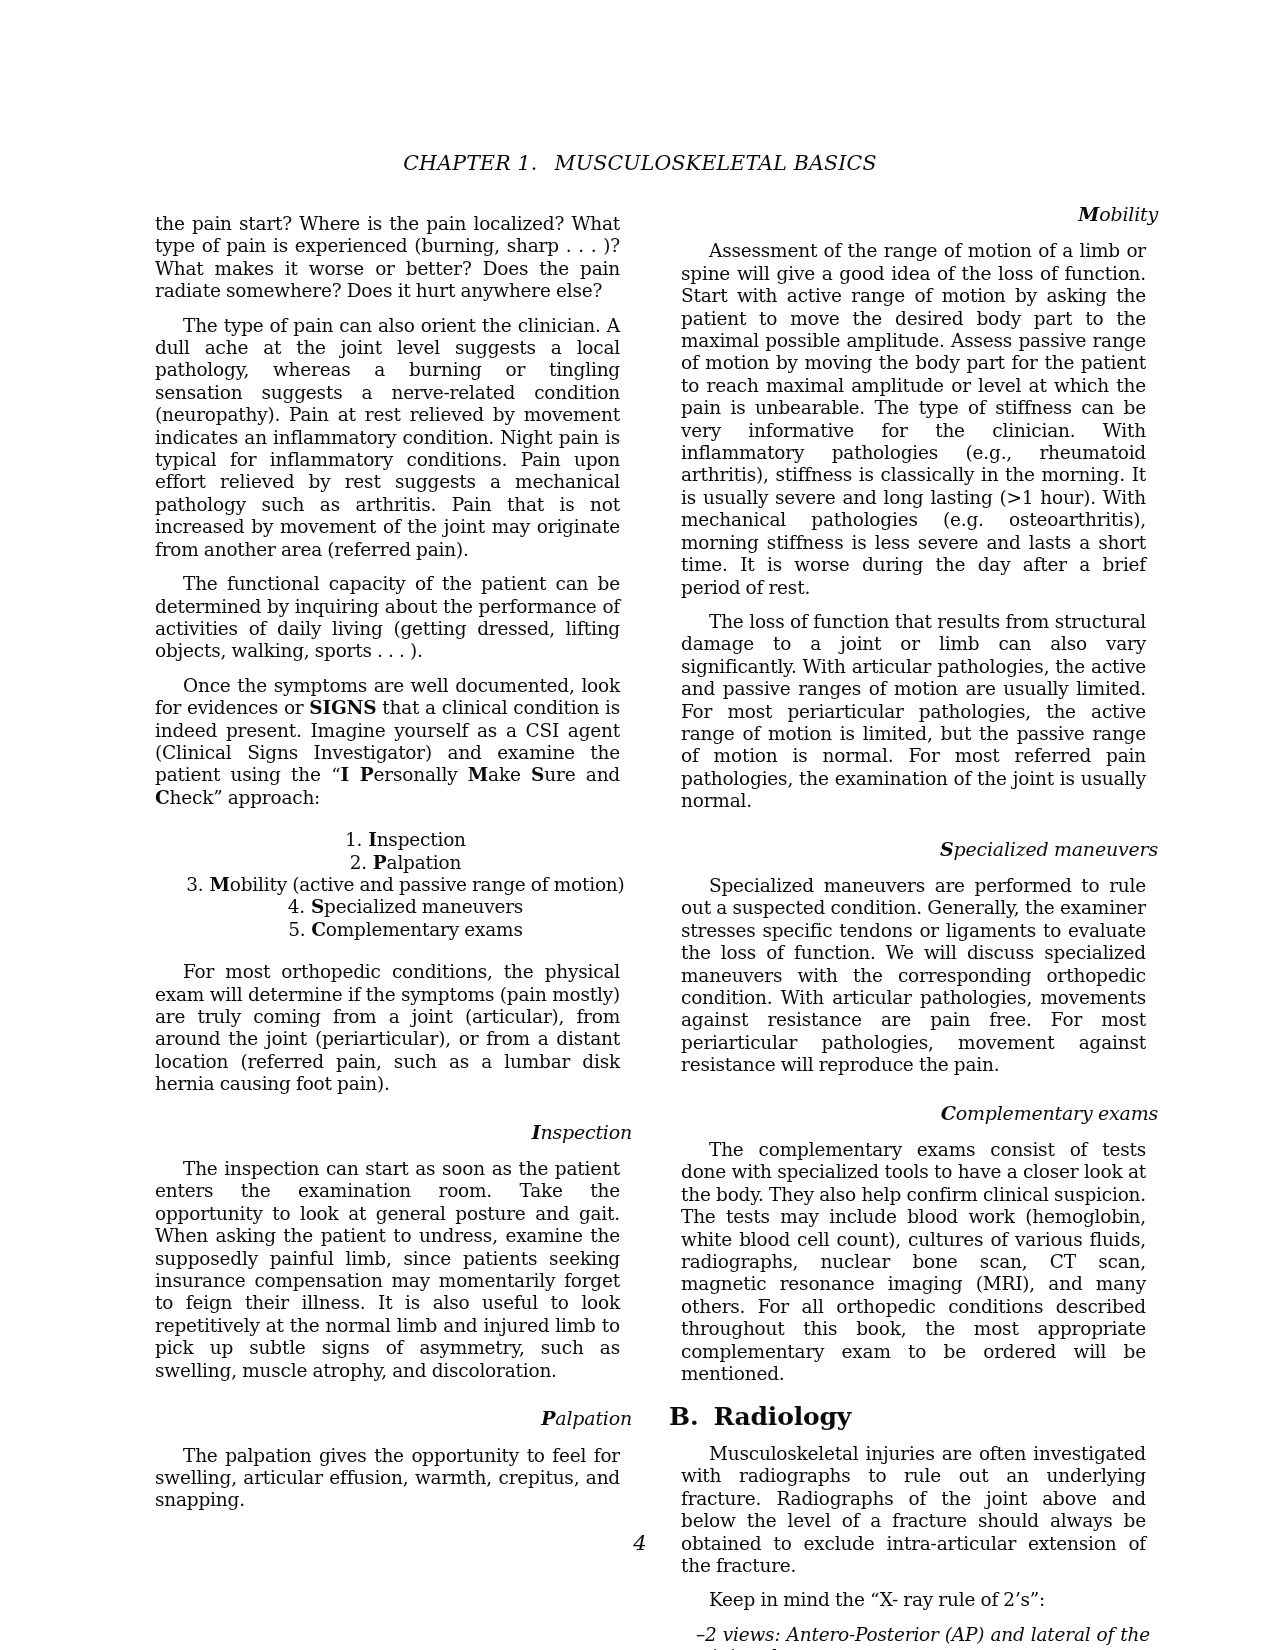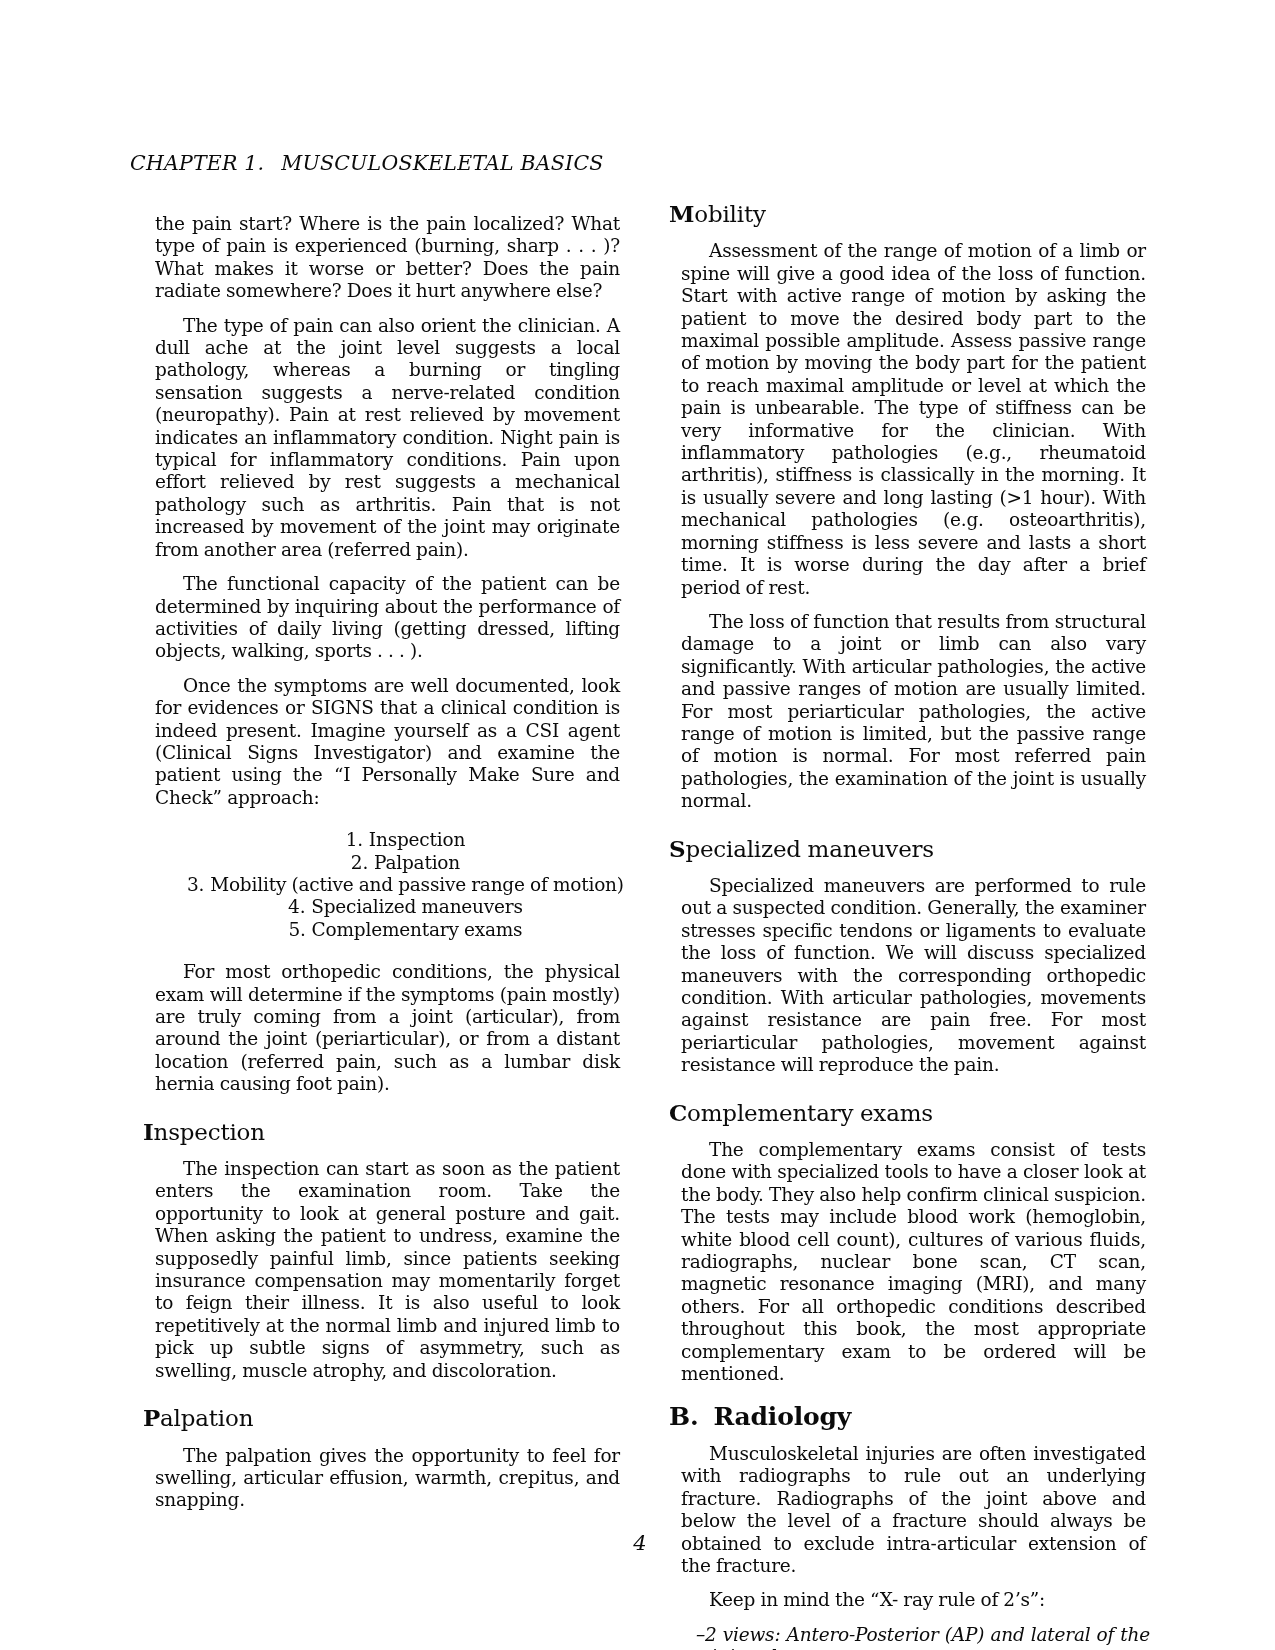--- a/index.html
+++ b/index.html
@@ -7,46 +7,46 @@
     width: 1275px; height: 1650px;
     background: #ffffff;
     color: #0b0b0b;
     font-family: "DejaVu Serif", "Liberation Serif", serif;
     position: relative;
   }
   .page { position: absolute; inset: 0; overflow: hidden; }
 
   .running-header {
     position: absolute; top: 151px; left: 130px; width: 1020px;
-    font-style: italic; font-size: 20.5px;
+    text-align: center; font-style: italic; font-size: 20.5px;
     white-space: nowrap; letter-spacing: 0.2px;
   }
   .running-header .gap { display: inline-block; margin-left: 17px; }
 
   .col {
     position: absolute; top: 201px; width: 489px;
     font-size: 18.5px; line-height: 22.4px;
     text-align: justify;
     letter-spacing: -0.2px; word-spacing: -0.4px;
     -webkit-hyphens: auto; hyphens: auto;
   }
   .col-left  { left: 143px; }
   .col-right { left: 669px; }
 
   p { margin: 12px; text-indent: 28px; }
   p.noindent { text-indent: 0; }
-  b { font-weight: normal; }
+  b { font-weight: bold; }
 
   .h-sub {
     font-size: 20px; font-weight: bold; font-style: normal;
     margin: 24px 0 16px; text-align: left; text-indent: 0;
   }
   .h-runin {
-    font-size: 23px; font-weight: normal;
-    margin: 25px 0 15px; text-align: left; text-indent: 0;
+    font-size: 19px; font-style: italic; font-weight: normal;
+    margin: 25px 0 15px; text-align: right; text-indent: 0;
   }
   .h-runin b { font-weight: bold; }
   .h-runin.mt0 { margin-top: 2px; }
 
   .h-major {
     font-size: 25px; font-weight: bold; font-style: normal;
     margin: 20px 0 15px; text-align: left; text-indent: 0;
     letter-spacing: -0.2px;
   }
   .h-major .prefix { margin-right: 15px; }

